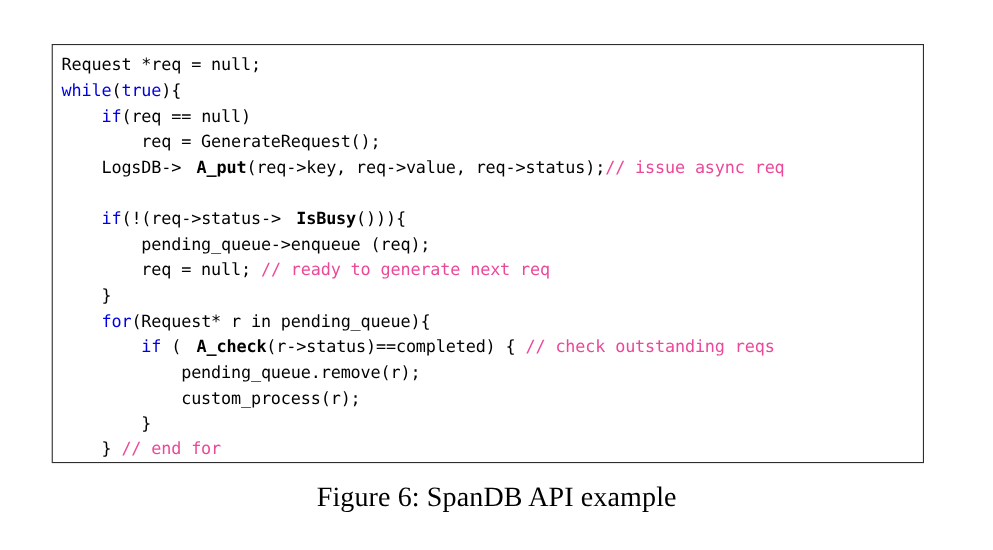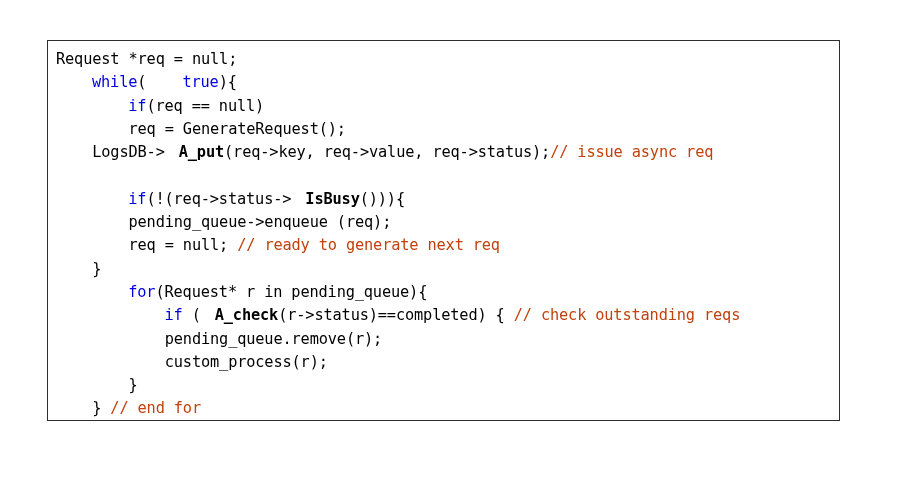--- a/index.html
+++ b/index.html
@@ -48,22 +48,22 @@
     color: #000000;
     white-space: pre;
     letter-spacing: -0.15px;
   }
 
   .code-line {
     white-space: pre;
     height: 23.3px;
   }
 
-  .tok-kw    { color: #0000e0; margin-left: 36px; }
-  .tok-cmt   { color: #c2410c; }
+  .tok-kw    { color: #0000e0; }
+  .tok-cmt   { color: #ec4899; }
   .tok-api   { color: #000000; font-weight: bold; margin-left: 14px; }
   .tok-plain { color: #000000; }
 
   
   #figure-caption {
     position: absolute;
     left: 0;
     top: 436px;
     width: 903px;
     text-align: center;
@@ -76,14 +76,15 @@
 </style>
 </head>
 <body>
 
 <div id="figure-root">
 
   <div id="code-box">
     <div id="code-listing"><div class="code-line"><span class="tok-plain">Request *req = null;</span></div><div class="code-line"><span class="tok-kw">while</span><span class="tok-plain">(</span><span class="tok-kw">true</span><span class="tok-plain">){</span></div><div class="code-line"><span class="tok-plain">    </span><span class="tok-kw">if</span><span class="tok-plain">(req == null)</span></div><div class="code-line"><span class="tok-plain">        req = GenerateRequest();</span></div><div class="code-line"><span class="tok-plain">    LogsDB-&gt;</span><span class="tok-api">A_put</span><span class="tok-plain">(req-&gt;key, req-&gt;value, req-&gt;status);</span><span class="tok-cmt">// issue async req</span></div><div class="code-line"><span class="tok-plain"> </span></div><div class="code-line"><span class="tok-plain">    </span><span class="tok-kw">if</span><span class="tok-plain">(!(req-&gt;status-&gt;</span><span class="tok-api">IsBusy</span><span class="tok-plain">())){</span></div><div class="code-line"><span class="tok-plain">        pending_queue-&gt;enqueue (req);</span></div><div class="code-line"><span class="tok-plain">        req = null; </span><span class="tok-cmt">// ready to generate next req</span></div><div class="code-line"><span class="tok-plain">    }</span></div><div class="code-line"><span class="tok-plain">    </span><span class="tok-kw">for</span><span class="tok-plain">(Request* r in pending_queue){</span></div><div class="code-line"><span class="tok-plain">        </span><span class="tok-kw">if</span><span class="tok-plain"> (</span><span class="tok-api">A_check</span><span class="tok-plain">(r-&gt;status)==completed) { </span><span class="tok-cmt">// check outstanding reqs</span></div><div class="code-line"><span class="tok-plain">            pending_queue.remove(r);</span></div><div class="code-line"><span class="tok-plain">            custom_process(r);</span></div><div class="code-line"><span class="tok-plain">        }</span></div><div class="code-line"><span class="tok-plain">    } </span><span class="tok-cmt">// end for</span></div><div class="code-line"></div></div>
   </div>
 
+  <div id="figure-caption">Figure 6: SpanDB API example</div>
 
 </div>
 
 </body></html>

